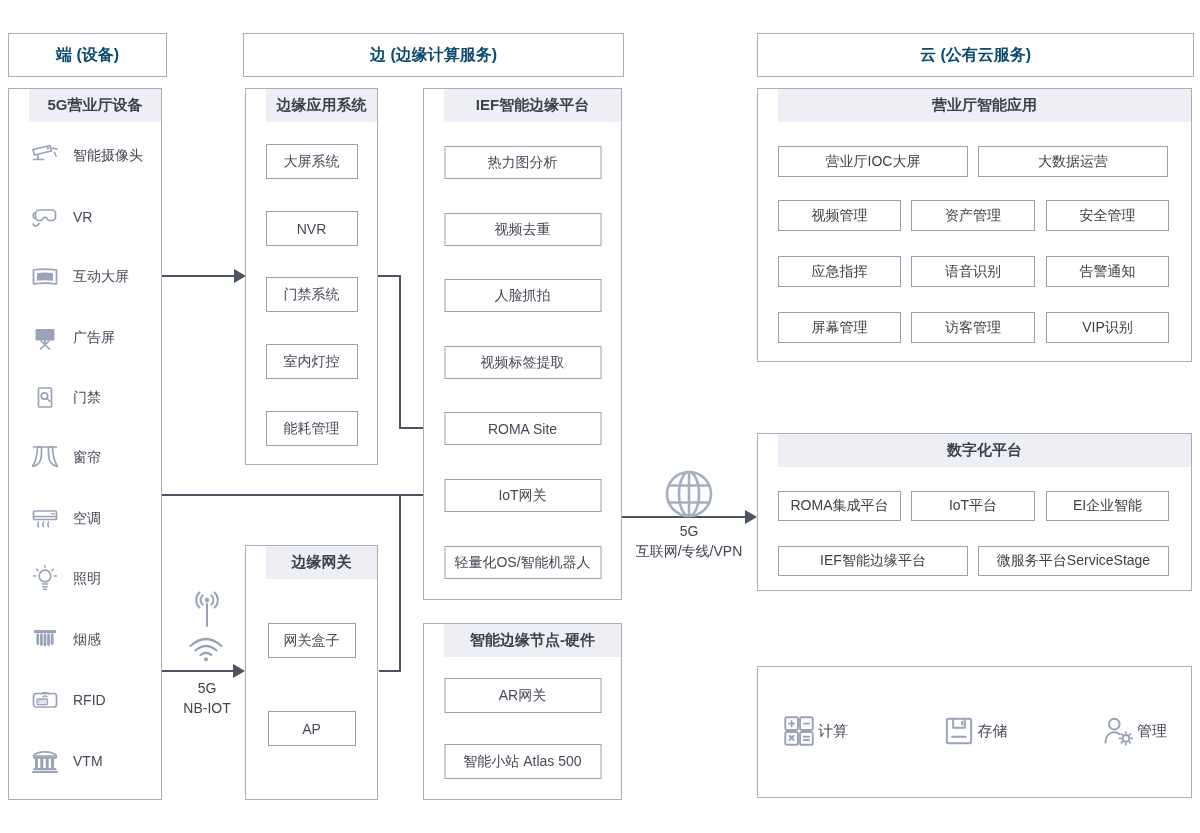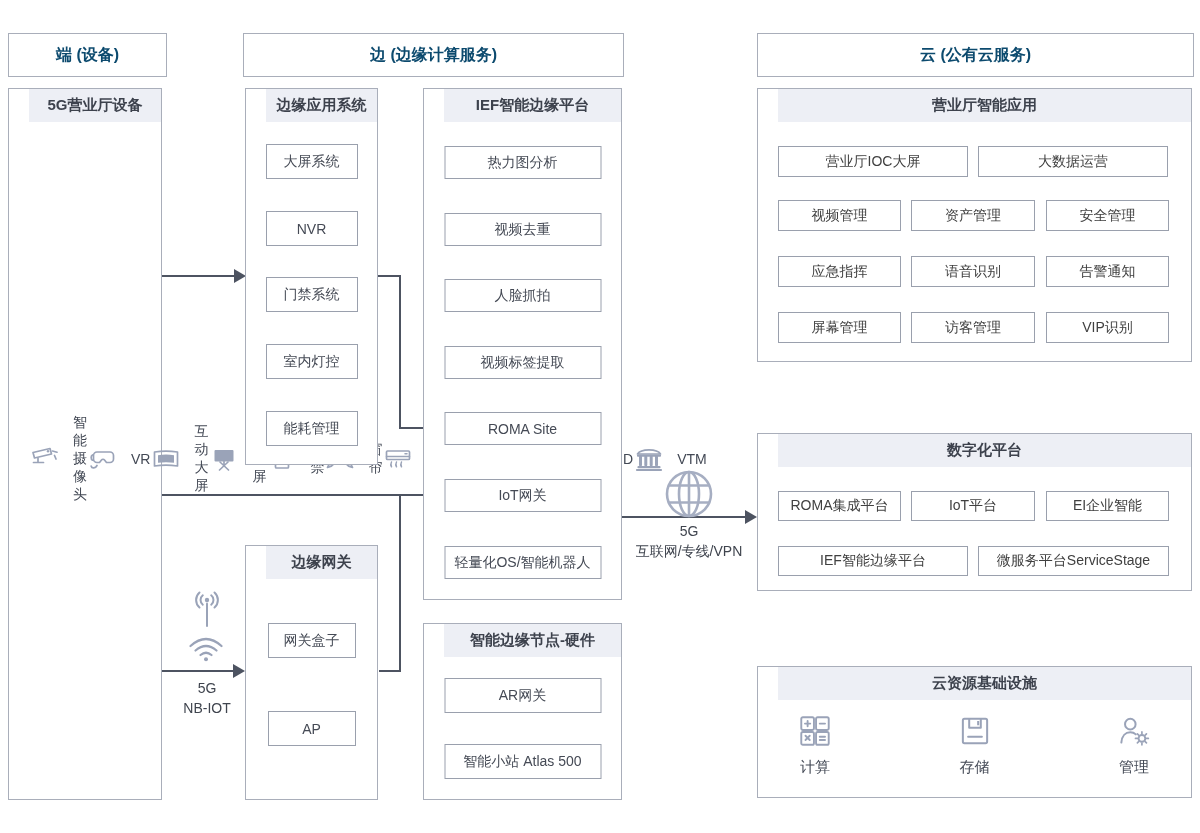--- a/index.html
+++ b/index.html
@@ -9,28 +9,28 @@
   .hbox{position:absolute;border:1px solid #a9aeba;background:#fff;display:flex;align-items:center;
         justify-content:center;font-size:16px;font-weight:bold;color:#0c4a6e;}
   .panel{position:absolute;border:1px solid #a9aeba;background:#fff;box-sizing:border-box;padding-left:20px;}
   .phead{height:33px;background:#edeff5;display:flex;align-items:center;justify-content:center;
          font-size:15px;font-weight:bold;color:#3d424d;}
   .bx{position:absolute;left:50%;transform:translateX(-50%);border:1px solid #9aa0ad;background:#fff;
       display:flex;align-items:center;justify-content:center;font-size:14px;color:#454a55;
       white-space:nowrap;box-sizing:border-box;}
   .bxa{position:absolute;border:1px solid #9aa0ad;background:#fff;display:flex;align-items:center;
        justify-content:center;font-size:14px;color:#404040;white-space:nowrap;box-sizing:border-box;}
-  .dev-list{position:absolute;top:33px;left:0;right:0;bottom:0;display:flex;flex-direction:row;
+  .dev-list{position:absolute;top:33px;left:0;right:0;bottom:0;display:flex;flex-direction:column;
             justify-content:space-around;padding:4px 4px 8px 20px;}
   .dev-item{display:flex;align-items:center;gap:12px;font-size:14px;color:#434955;}
   .dicon{width:32px;height:32px;color:#9aa3b8;flex:0 0 32px;}
   .clabel{position:absolute;text-align:center;font-size:14px;color:#3f444e;line-height:20px;}
   .net-icon{position:absolute;color:#9aa3b8;}
   .infra-row{position:absolute;left:22px;right:22px;top:45px;display:flex;justify-content:space-between;}
-  .infra-item{display:flex;flex-direction:column;align-items:center;gap:8px;font-size:15px;
+  .infra-item{display:flex;flex-direction:row;align-items:center;font-size:15px;
               color:#434955;width:70px;}
   .iicon{width:38px;height:38px;color:#9aa3b8;}
 </style>
 </head>
 <body>
 
 <svg width="0" height="0" style="position:absolute" aria-hidden="true">
 <defs>
   <symbol id="sym-cctv" viewBox="0 0 32 32">
     <path d="M4 9.5 L21 5.5 L22.5 11 L5.5 15 Z" fill="none" stroke="currentColor" stroke-width="1.7" stroke-linejoin="round"></path>
@@ -290,21 +290,20 @@
   <div class="panel" style="left:757px;top:433px;width:435px;height:158px">
     <div class="phead">数字化平台</div>
     <div class="bxa" style="left:20px;top:57px;width:123px;height:30px">ROMA集成平台</div>
     <div class="bxa" style="left:153px;top:57px;width:124px;height:30px">IoT平台</div>
     <div class="bxa" style="left:288px;top:57px;width:123px;height:30px">EI企业智能</div>
     <div class="bxa" style="left:20px;top:112px;width:190px;height:30px">IEF智能边缘平台</div>
     <div class="bxa" style="left:220px;top:112px;width:191px;height:30px">微服务平台ServiceStage</div>
   </div>
 
   <div class="panel" style="left:757px;top:666px;width:435px;height:132px">
-    <div class="phead">云资源基础设施</div>
     <div class="infra-row">
       <div class="infra-item">
           <svg class="iicon">
             <use href="#sym-calc"></use>
           </svg>
           <span>计算</span>
         </div>
       <div class="infra-item">
           <svg class="iicon">
             <use href="#sym-floppy"></use>

